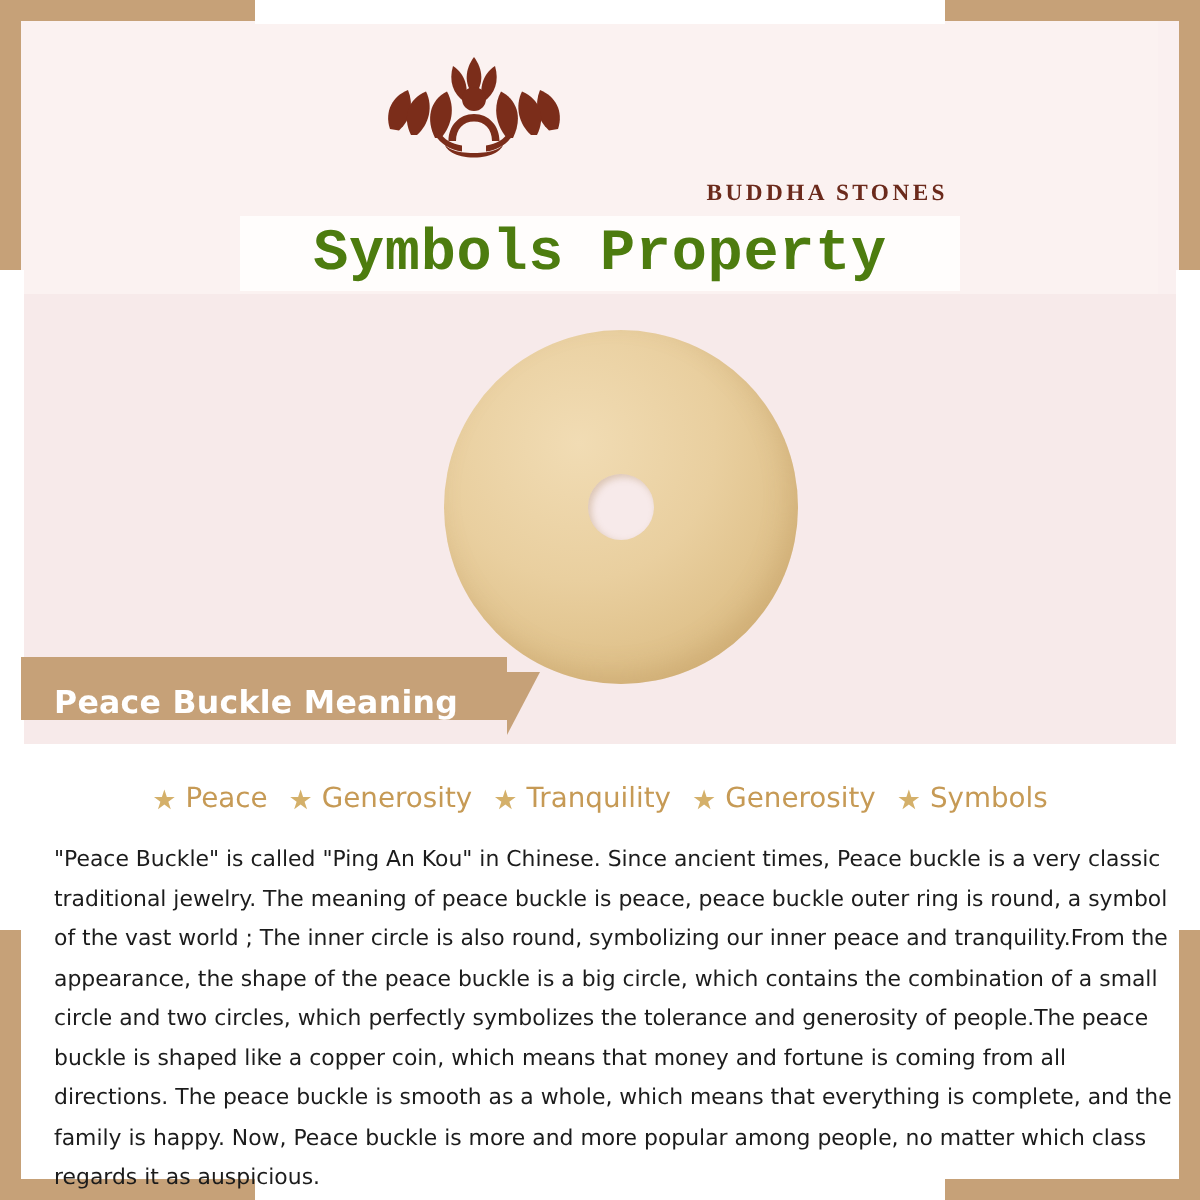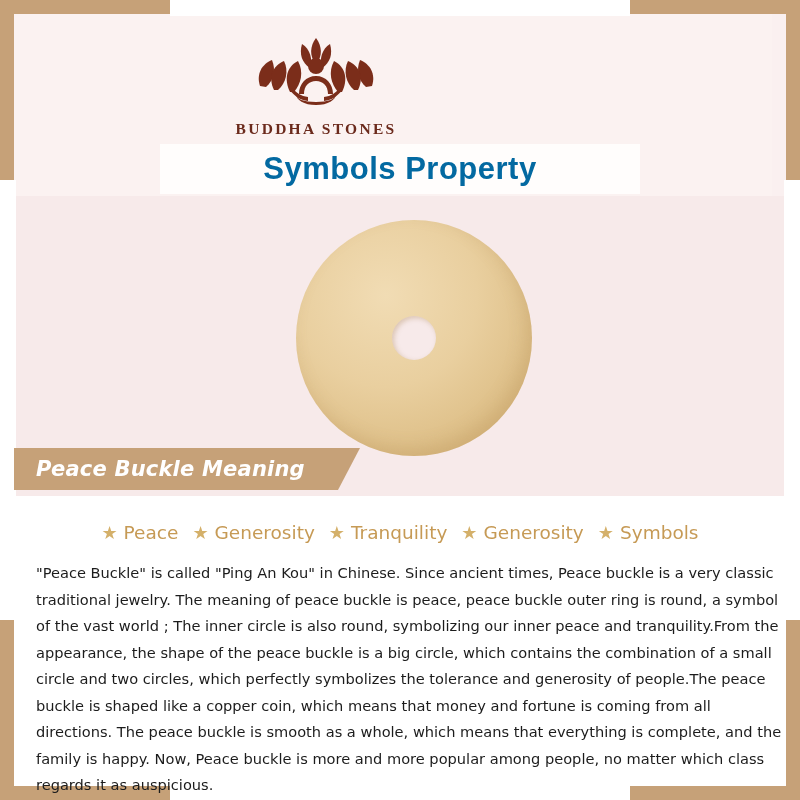--- a/index.html
+++ b/index.html
@@ -86,21 +86,21 @@
     width: 772px;
     height: 290px;
     background: #ffffff;
   }
 
   
   .logo-wrap {
     position: absolute;
     left: 0; top: 20px;
     width: 632px;
-    text-align: center;
+    text-align: right;
   }
   .logo-svg {
     display: block;
     margin: 0 auto;
   }
   .brand-name {
     margin-top: 4px;
     font-size: 15.5px;
     letter-spacing: 2.3px;
     font-weight: bold;
@@ -114,25 +114,25 @@
     left: 160px;
     top: 144px;
     width: 480px;
     height: 50px;
     background: #fffdfc;
     display: flex;
     align-items: center;
     justify-content: center;
   }
   .title-text {
-    font-size: 31px;
+    font-size: 39px;
     font-weight: bold;
-    color: #0369a1;
+    color: #4d7c0f;
     letter-spacing: 0.5px;
-    font-family: Liberation Sans, sans-serif;
+    font-family: Liberation Mono, monospace;
   }
 
   
   .disc-wrap {
     position: absolute;
     left: 0;
     top: 220px;
     width: 800px;
     height: 240px;
   }
@@ -155,27 +155,26 @@
     height: 44px;
     border-radius: 50%;
     background: #f7eaea;
     box-shadow: inset 2px 2px 5px rgba(168,130,78,0.35);
   }
 
   
   .ribbon {
     position: absolute;
     left: 14px;
-    top: 448px;
+    top: 438px;
     width: 324px;
     height: 42px;
     background: #c6a178;
     display: flex;
-    align-items: center;
-    font-style: italic;
+    align-items: flex-end;
   }
   .ribbon-text {
     margin-left: 22px;
     color: #ffffff;
     font-size: 21px;
     font-weight: bold;
     letter-spacing: 0.2px;
     font-family: "DejaVu Sans", sans-serif;
   }
   .ribbon-tail {

